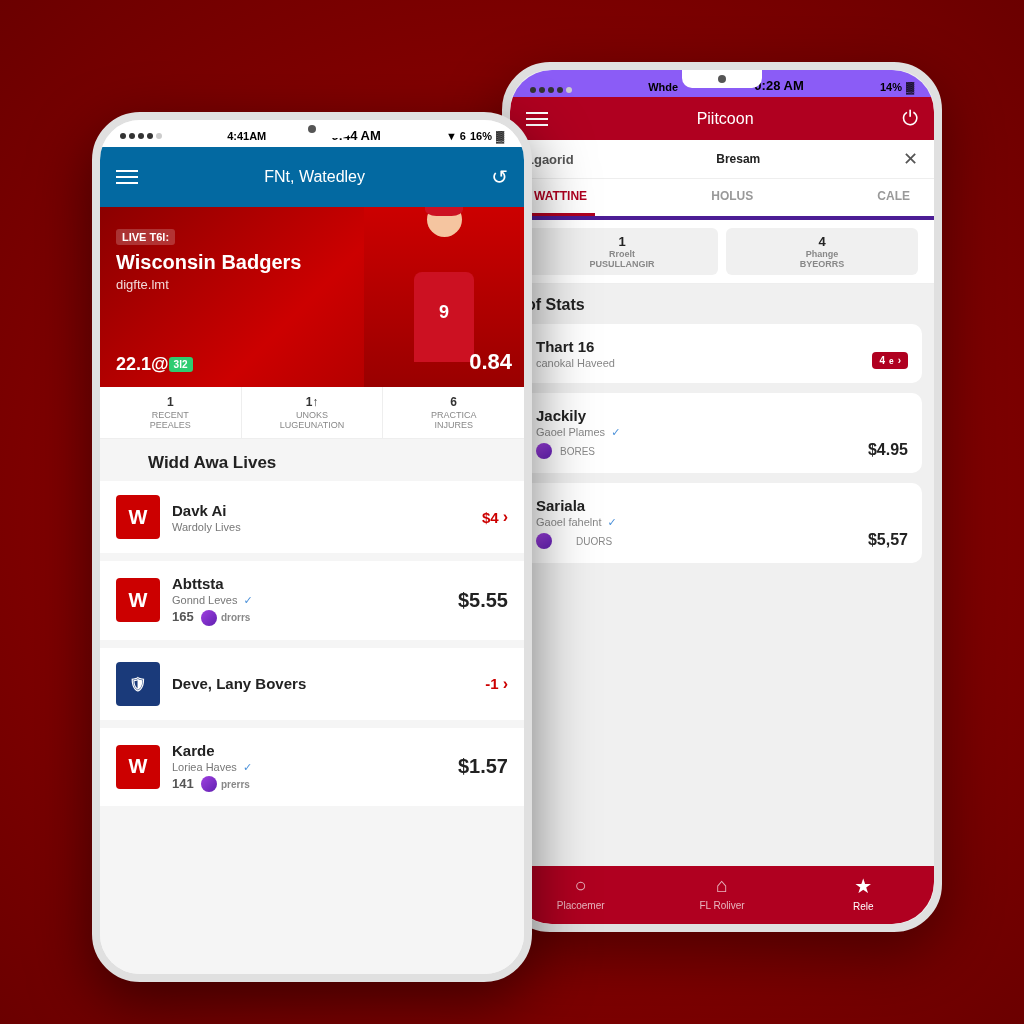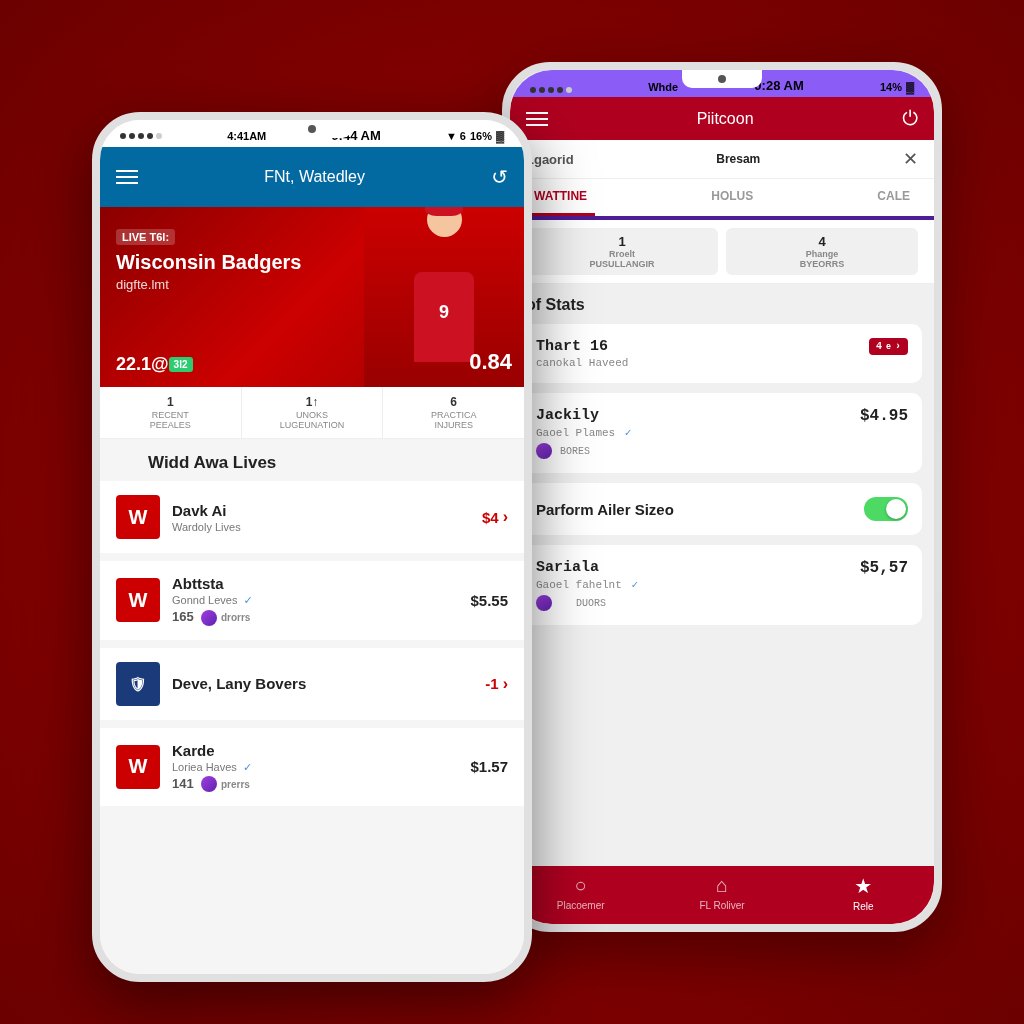--- a/index.html
+++ b/index.html
@@ -250,21 +250,21 @@
     }
     .team-logo.blue {
       background: #1a3a7a;
       font-size: 14px;
     }
     .list-text { flex: 1; }
     .list-title { font-size: 15px; font-weight: 700; color: #222; }
     .list-sub { font-size: 11px; color: #777; margin-top: 2px; }
     .list-count { font-size: 13px; font-weight: 700; color: #555; margin-top: 2px; }
     .list-price { font-size: 15px; font-weight: 800; color: #cc0000; display: flex; align-items: center; gap: 4px; }
-    .list-price-normal { font-size: 15px; font-weight: 800; color: #222; }
+    .list-price-normal { font-size: 20px; font-weight: 800; color: #222; }
     .arrow-icon { color: #cc0000; font-size: 16px; }
     .checkmark { color: #4a90d9; font-size: 11px; margin-left: 3px; }
     .platform-badge {
       width: 16px;
       height: 16px;
       border-radius: 50%;
       background: linear-gradient(135deg, #a040e0, #6020b0);
       display: inline-block;
       margin-right: 4px;
       vertical-align: middle;
@@ -378,22 +378,21 @@
     .right-card {
       background: white;
       border-radius: 10px;
       padding: 14px;
       margin-bottom: 10px;
     }
 
     .right-card-header {
       display: flex;
       justify-content: space-between;
-      align-items: flex-start;
-      font-family: Liberation Mono, monospace;
+      align-items: flex-end;
     }
     .right-card-title { font-size: 15px; font-weight: 700; color: #222; }
     .right-card-sub { font-size: 11px; color: #888; margin-top: 2px; }
     .right-card-badge {
       background: #b00020;
       color: white;
       font-size: 10px;
       font-weight: 700;
       padding: 3px 7px;
       border-radius: 4px;
@@ -672,28 +671,20 @@
               <div class="right-card-sub">Gaoel Plames <span class="checkmark">✓</span></div>
               <div style="margin-top:4px;display:flex;align-items:center;gap:4px;">
                 <span class="platform-badge"></span>
                 <span style="font-size:10px;color:#888;">BORES</span>
               </div>
             </div>
             <div class="right-card-price">$4.95</div>
           </div>
         </div>
 
-        <div class="right-card">
-          <div class="toggle-row">
-            <span class="toggle-label">Parform Ailer Sizeo</span>
-            <div class="toggle-switch">
-              <div class="toggle-thumb"></div>
-            </div>
-          </div>
-        </div>
 
         <div class="right-card">
           <div class="right-card-header">
             <div>
               <div class="right-card-title">Sariala</div>
               <div class="right-card-sub">Gaoel fahelnt <span class="checkmark">✓</span></div>
               <div style="margin-top:4px;display:flex;align-items:center;gap:20px;">
                 <span class="platform-badge"></span>
                 <span style="font-size:10px;color:#888;">DUORS</span>
               </div>

